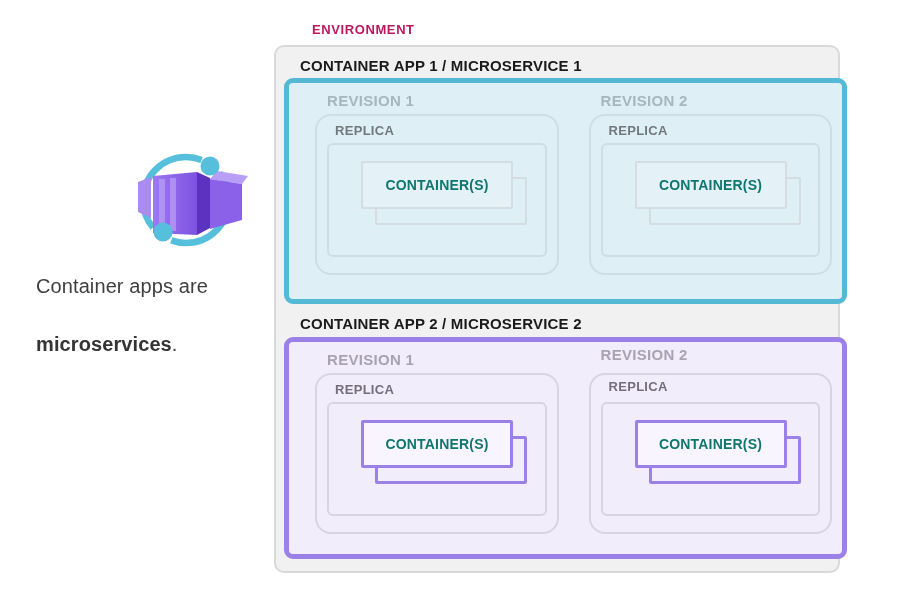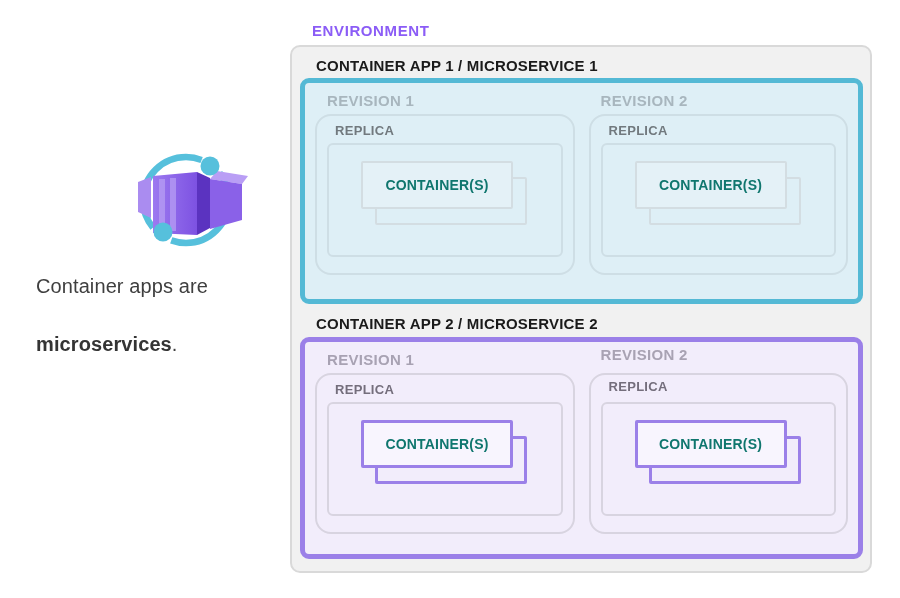--- a/index.html
+++ b/index.html
@@ -23,27 +23,27 @@
     position:absolute;left:36px;top:272px;width:210px;
     text-align:left;
     font-size:20px;line-height:29px;color:#3f3f3f;
     letter-spacing:.1px;
   }
   .caption b{font-weight:700;color:#343434;margin-top:28px;}
 
   
   .env-label{
     position:absolute;left:312px;top:22px;
-    font-size:15px;font-weight:700;color:#8b5cf6;letter-spacing:.6px;
+    font-size:13px;font-weight:700;color:#be185d;letter-spacing:.6px;
   }
   .env-box{
-    position:absolute;left:290px;top:45px;
+    position:absolute;left:274px;top:45px;
     width:562px;height:524px;
     background:#f1f1f1;
-    border:2px solid #d9d9d9;border-radius:10px;padding-left:16px;
+    border:2px solid #d9d9d9;border-radius:10px;
   }
   .app-title{
     position:absolute;left:24px;
     font-size:15px;font-weight:700;color:#1a1a1a;letter-spacing:.2px;
   }
   .app-title.t1{top:10px;}
   .app-title.t2{top:268px;}
 
   .app-box{
     position:absolute;left:8px;width:533px;
@@ -54,21 +54,21 @@
   }
   .app-box.teal{
     top:31px;height:216px;
     background:#deeff6;border:5px solid #54b9d5;
   }
   .app-box.purple{
     top:290px;height:212px;
     background:#f2edfb;border:5px solid #9b80e8;
   }
 
-  .revision{flex:1;min-width:0;}
+  .revision{flex:1;min-width:0;margin-left:16px;}
   .rev-label{
     margin:9px 0 5px 12px;
     font-size:15px;font-weight:700;letter-spacing:.3px;
   }
   .teal .rev-label{color:#a8b6be;}
   .purple .rev-label{color:#a8a2b3;}
 
   .rev-box{
     border-radius:16px;height:153px;
     padding:4px 10px 0;

